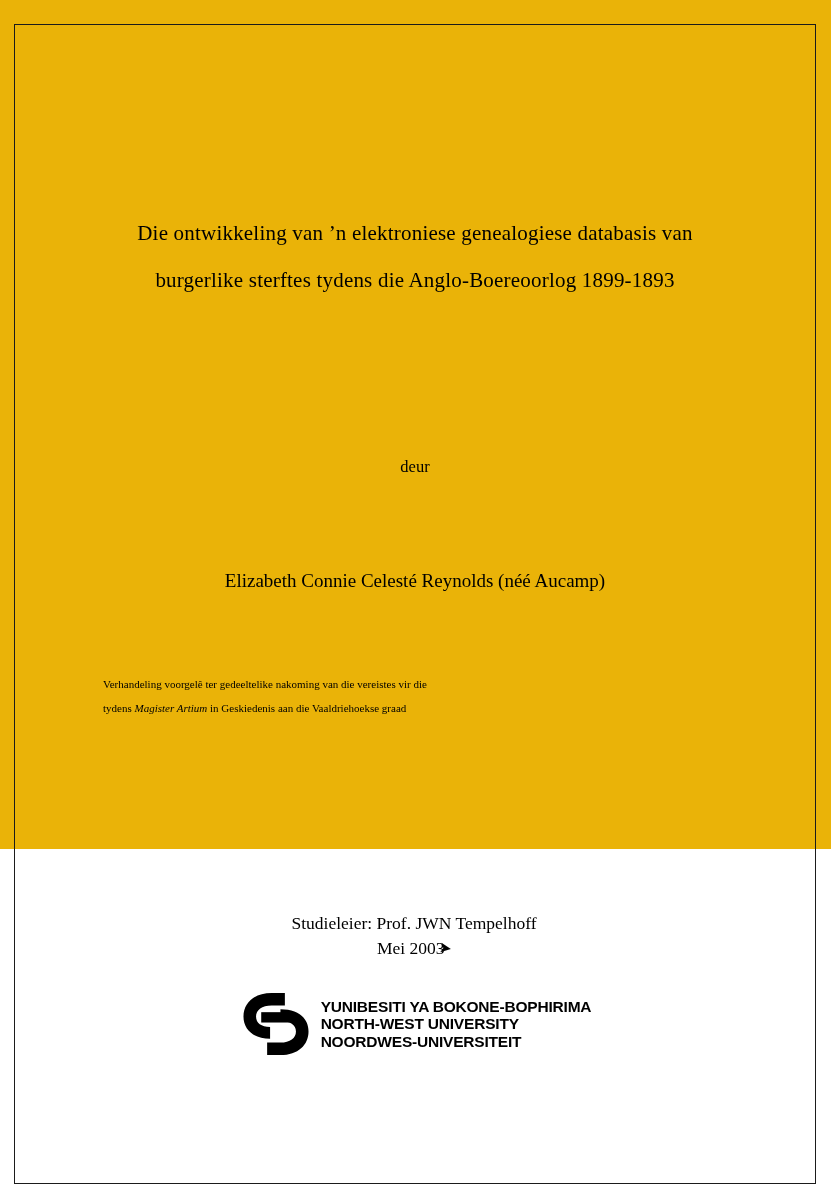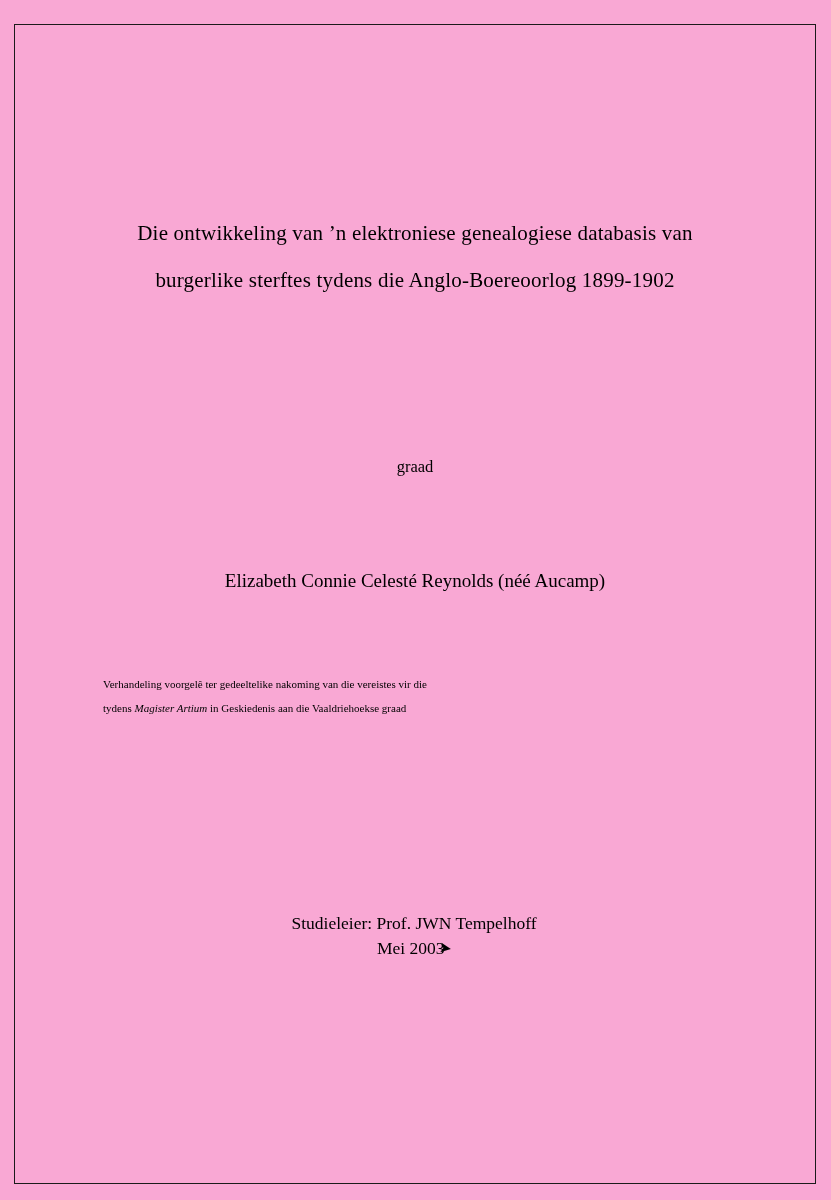--- a/index.html
+++ b/index.html
@@ -10,22 +10,22 @@
   body {
     width: 831px;
     height: 1200px;
     font-family: "Liberation Serif", serif;
     color: #000000;
     overflow: hidden;
   }
   .page {
     position: relative;
     width: 831px;
-    height: 1200px;
-    background: #f9a8d4;
+    height: 849px;
+    background: #eab308;
     box-sizing: border-box;
   }
   .page-border {
     position: absolute;
     left: 14px;
     top: 24px;
     width: 802px;
     height: 1160px;
     border: 1.5px solid #1b1b1b;
     box-sizing: border-box;
@@ -131,32 +131,44 @@
 <body>
 
 <div class="page">
 
   <div class="page-border"></div>
 
   <div class="content">
 
     <div class="title-block">
       <div class="title-line">Die ontwikkeling van ’n elektroniese genealogiese databasis van</div>
-      <div class="title-line">burgerlike sterftes tydens die Anglo-Boereoorlog 1899-1902</div>
+      <div class="title-line">burgerlike sterftes tydens die Anglo-Boereoorlog 1899-1893</div>
     </div>
 
-    <div class="by-word">graad</div>
+    <div class="by-word">deur</div>
 
     <div class="author">Elizabeth Connie Celesté Reynolds (néé Aucamp)</div>
 
     <div class="statement">
       <div class="just">Verhandeling voorgelê ter gedeeltelike nakoming van die vereistes vir die</div>
       <div class="ragged"><span>tydens </span><i>Magister Artium</i><span> in Geskiedenis aan die Vaaldriehoekse graad</span></div>
     </div>
 
     <div class="supervisor">
       <div>Studieleier: Prof. JWN Tempelhoff</div>
       <div class="date-row"><span>Mei 2003</span><span class="pen">➤</span></div>
     </div>
 
+    <div class="logo-wrap">
+      <svg class="logo-mark" viewBox="0 0 100 92" aria-hidden="true">
+        <path d="M44 4 C20 4 6 18 6 36 C6 54 20 66 42 66 L42 50 C30 50 23 45 23 36 C23 27 31 21 44 21 L62 21 L62 4 Z" fill="#000000"></path>
+        <rect x="30" y="30" width="46" height="14" fill="#000000"></rect>
+        <path d="M56 26 C80 26 94 38 94 56 C94 74 80 88 56 88 L38 88 L38 71 L56 71 C69 71 77 65 77 56 C77 47 69 42 56 42 Z" fill="#000000"></path>
+      </svg>
+      <div class="logo-text">
+        <div>YUNIBESITI YA BOKONE-BOPHIRIMA</div>
+        <div>NORTH-WEST UNIVERSITY</div>
+        <div>NOORDWES-UNIVERSITEIT</div>
+      </div>
+    </div>
 
   </div>
 </div>
 
 </body></html>

